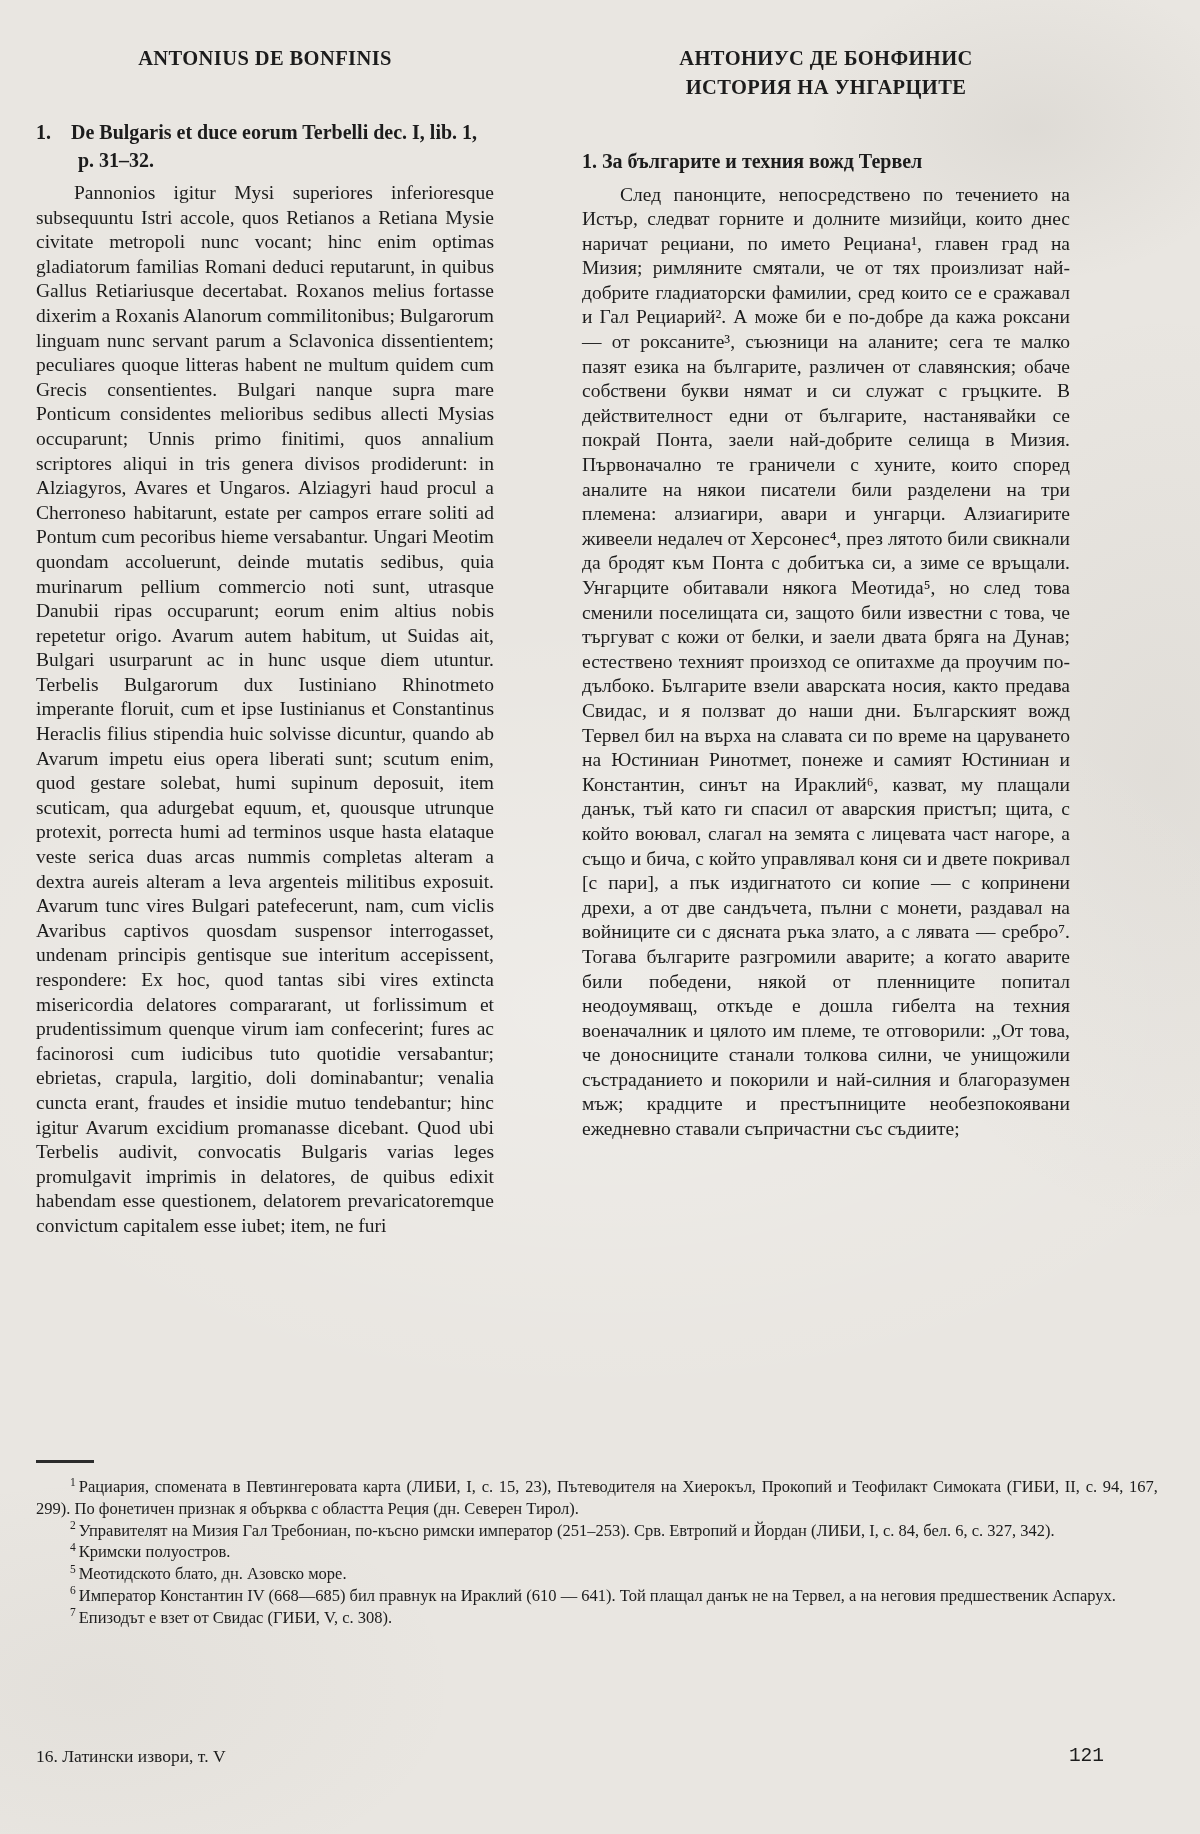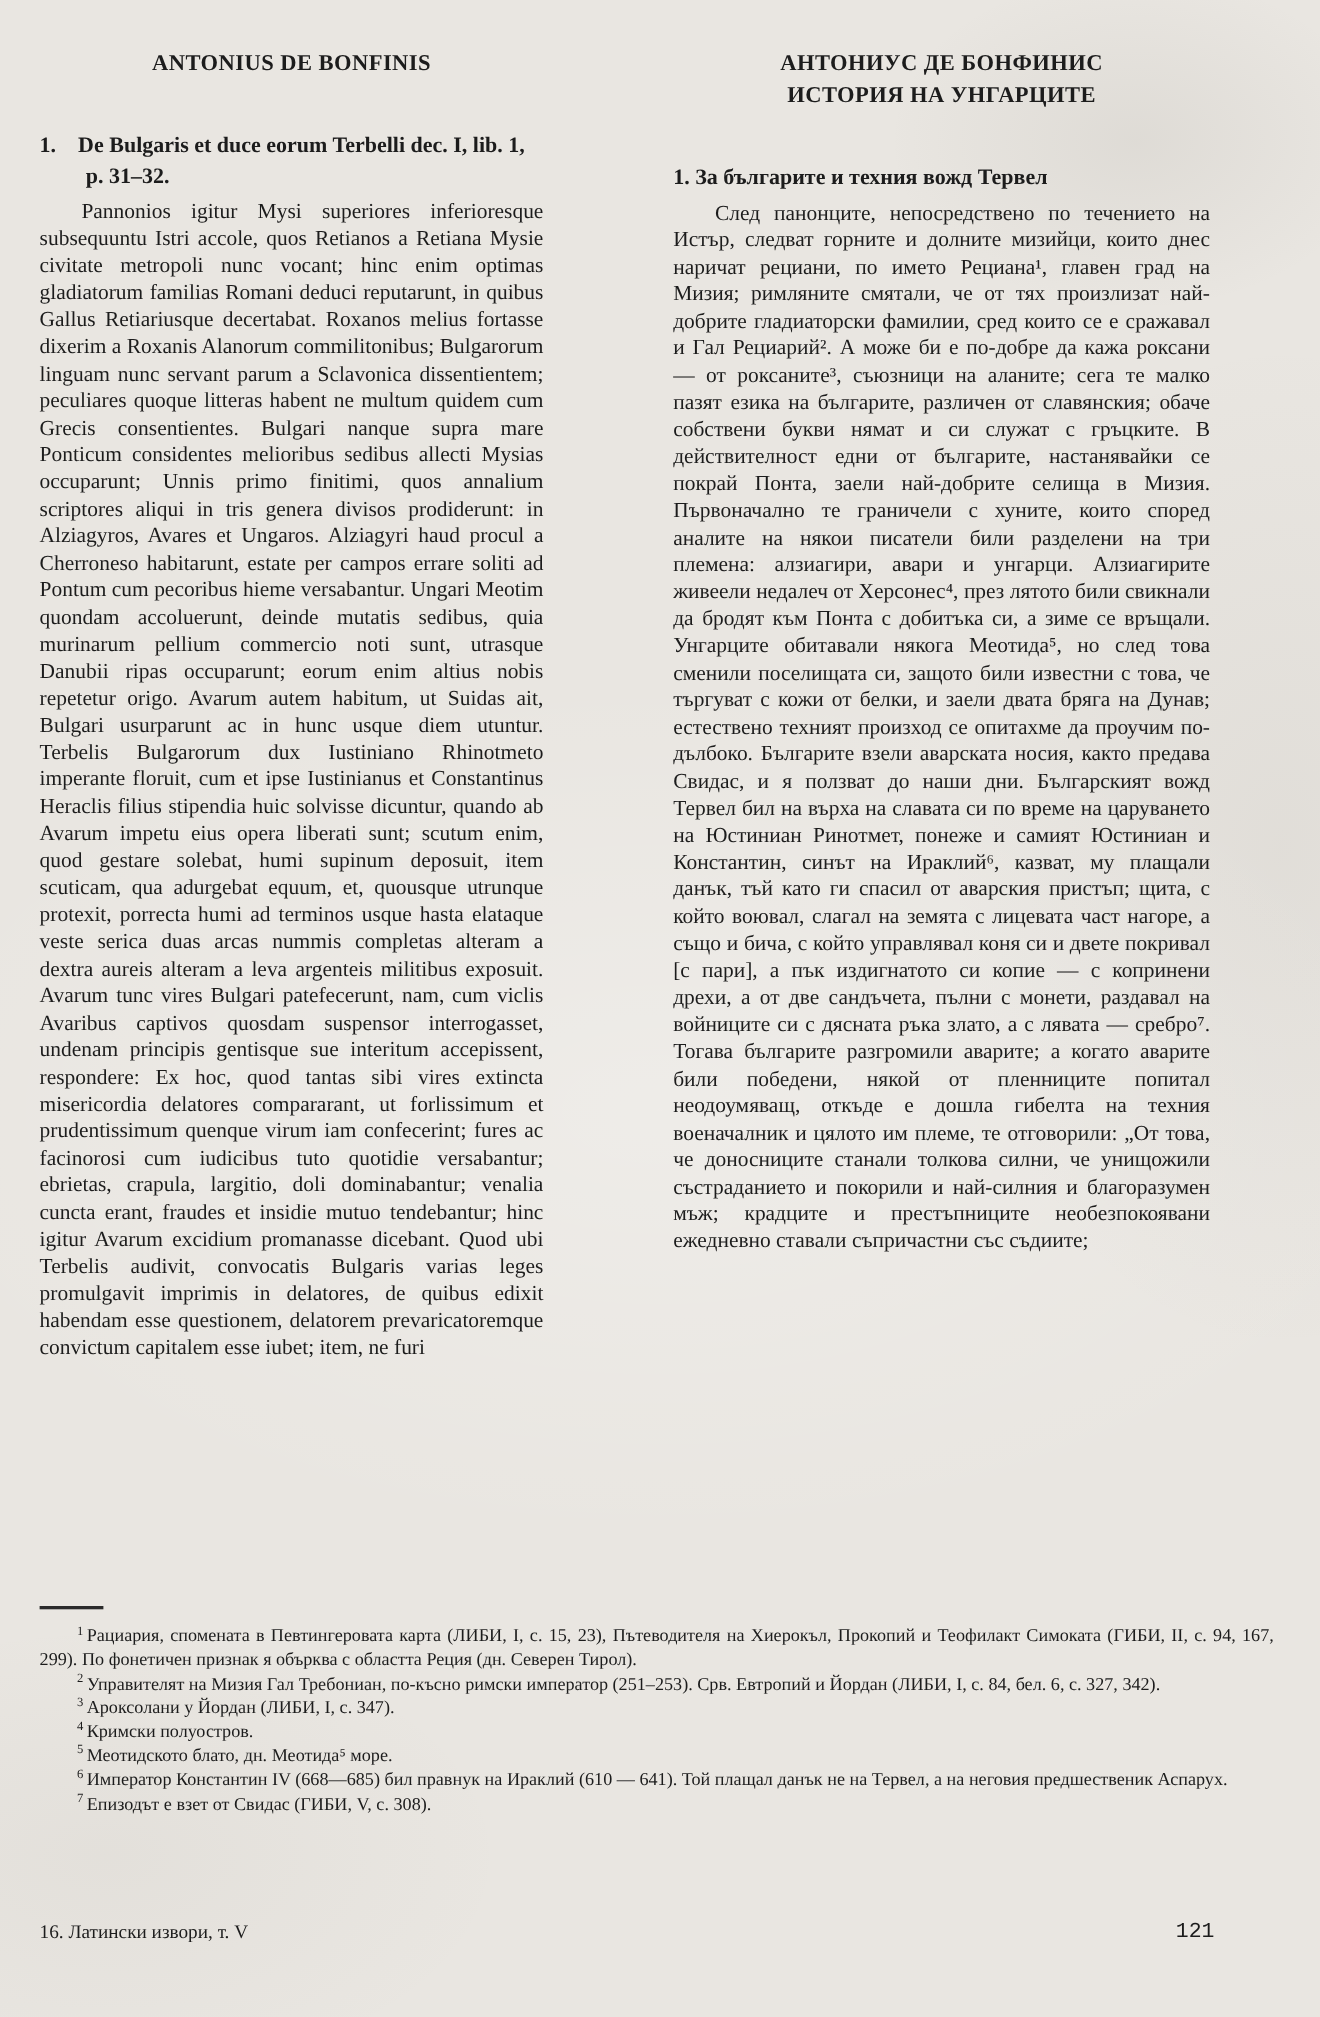--- a/index.html
+++ b/index.html
@@ -14,21 +14,21 @@
       radial-gradient(ellipse 420px 640px at 97% 42%, rgba(115,110,100,0.07), transparent 72%),
       radial-gradient(ellipse 520px 300px at 8% 92%, rgba(115,110,100,0.05), transparent 70%),
       radial-gradient(ellipse 900px 500px at 50% 55%, rgba(255,255,255,0.25), transparent 80%);
     color: var(--ink, #1c1c1c);
     font-family: "Liberation Serif", "DejaVu Serif", serif;
     overflow: hidden;
   }
   .columns {
     display: flex;
     padding: 44px 0 0 36px;
-    gap: 118px;
+    gap: 88px;
   }
   .col-left  { width: 458px; }
   .col-right { width: 488px; }
   .col-title {
     text-align: center;
     font-weight: bold;
     font-size: 20.5px;
     line-height: 29px;
     letter-spacing: 0.4px;
   }
@@ -101,23 +101,22 @@
       <p class="section-heading">1. За българите и техния вожд Тервел</p>
       <p class="body-text">След панонците, непосредствено по течението на Истър, следват горните и долните мизийци, които днес наричат рециани, по името Рециана¹, главен град на Мизия; римляните смятали, че от тях произлизат най-добрите гладиаторски фамилии, сред които се е сражавал и Гал Рециарий². А може би е по-добре да кажа роксани — от роксаните³, съюзници на аланите; сега те малко пазят езика на българите, различен от славянския; обаче собствени букви нямат и си служат с гръцките. В действителност едни от българите, настанявайки се покрай Понта, заели най-добрите селища в Мизия. Първоначално те граничели с хуните, които според аналите на някои писатели били разделени на три племена: алзиагири, авари и унгарци. Алзиагирите живеели недалеч от Херсонес⁴, през лятото били свикнали да бродят към Понта с добитъка си, а зиме се връщали. Унгарците обитавали някога Меотида⁵, но след това сменили поселищата си, защото били известни с това, че търгуват с кожи от белки, и заели двата бряга на Дунав; естествено техният произход се опитахме да проучим по-дълбоко. Българите взели аварската носия, както предава Свидас, и я ползват до наши дни. Българският вожд Тервел бил на върха на славата си по време на царуването на Юстиниан Ринотмет, понеже и самият Юстиниан и Константин, синът на Ираклий⁶, казват, му плащали данък, тъй като ги спасил от аварския пристъп; щита, с който воювал, слагал на земята с лицевата част нагоре, а също и бича, с който управлявал коня си и двете покривал [с пари], а пък издигнатото си копие — с копринени дрехи, а от две сандъчета, пълни с монети, раздавал на войниците си с дясната ръка злато, а с лявата — сребро⁷. Тогава българите разгромили аварите; а когато аварите били победени, някой от пленниците попитал неодоумяващ, откъде е дошла гибелта на техния военачалник и цялото им племе, те отговорили: „От това, че доносниците станали толкова силни, че унищожили състраданието и покорили и най-силния и благоразумен мъж; крадците и престъпниците необезпокоявани ежедневно ставали съпричастни със съдиите;</p>
     </section>
 
   </div>
 
   <div class="footnotes">
     <hr class="fn-rule">
     <p class="footnote"><sup>1</sup><span>Рациария, спомената в Певтингеровата карта (ЛИБИ, I, с. 15, 23), Пътеводителя на Хиерокъл, Прокопий и Теофилакт Симоката (ГИБИ, II, с. 94, 167, 299). По фонетичен признак я обърква с областта Реция (дн. Северен Тирол).</span></p>
     <p class="footnote"><sup>2</sup><span>Управителят на Мизия Гал Требониан, по-късно римски император (251–253). Срв. Евтропий и Йордан (ЛИБИ, I, с. 84, бел. 6, с. 327, 342).</span></p>
-    <p class="footnote"><sup>3</sup><span>Ароксолани у Йордан (ЛИБИ, I, с. 347).</span></p>
     <p class="footnote"><sup>4</sup><span>Кримски полуостров.</span></p>
-    <p class="footnote"><sup>5</sup><span>Меотидското блато, дн. Меотида⁵ море.</span></p>
+    <p class="footnote"><sup>5</sup><span>Меотидското блато, дн. Азовско море.</span></p>
     <p class="footnote"><sup>6</sup><span>Император Константин IV (668—685) бил правнук на Ираклий (610 — 641). Той плащал данък не на Тервел, а на неговия предшественик Аспарух.</span></p>
     <p class="footnote"><sup>7</sup><span>Епизодът е взет от Свидас (ГИБИ, V, с. 308).</span></p>
   </div>
 
   <div class="footer">
     <span>16. Латински извори, т. V</span>
     <span class="page-number">121</span>
   </div>
 
 </div>

